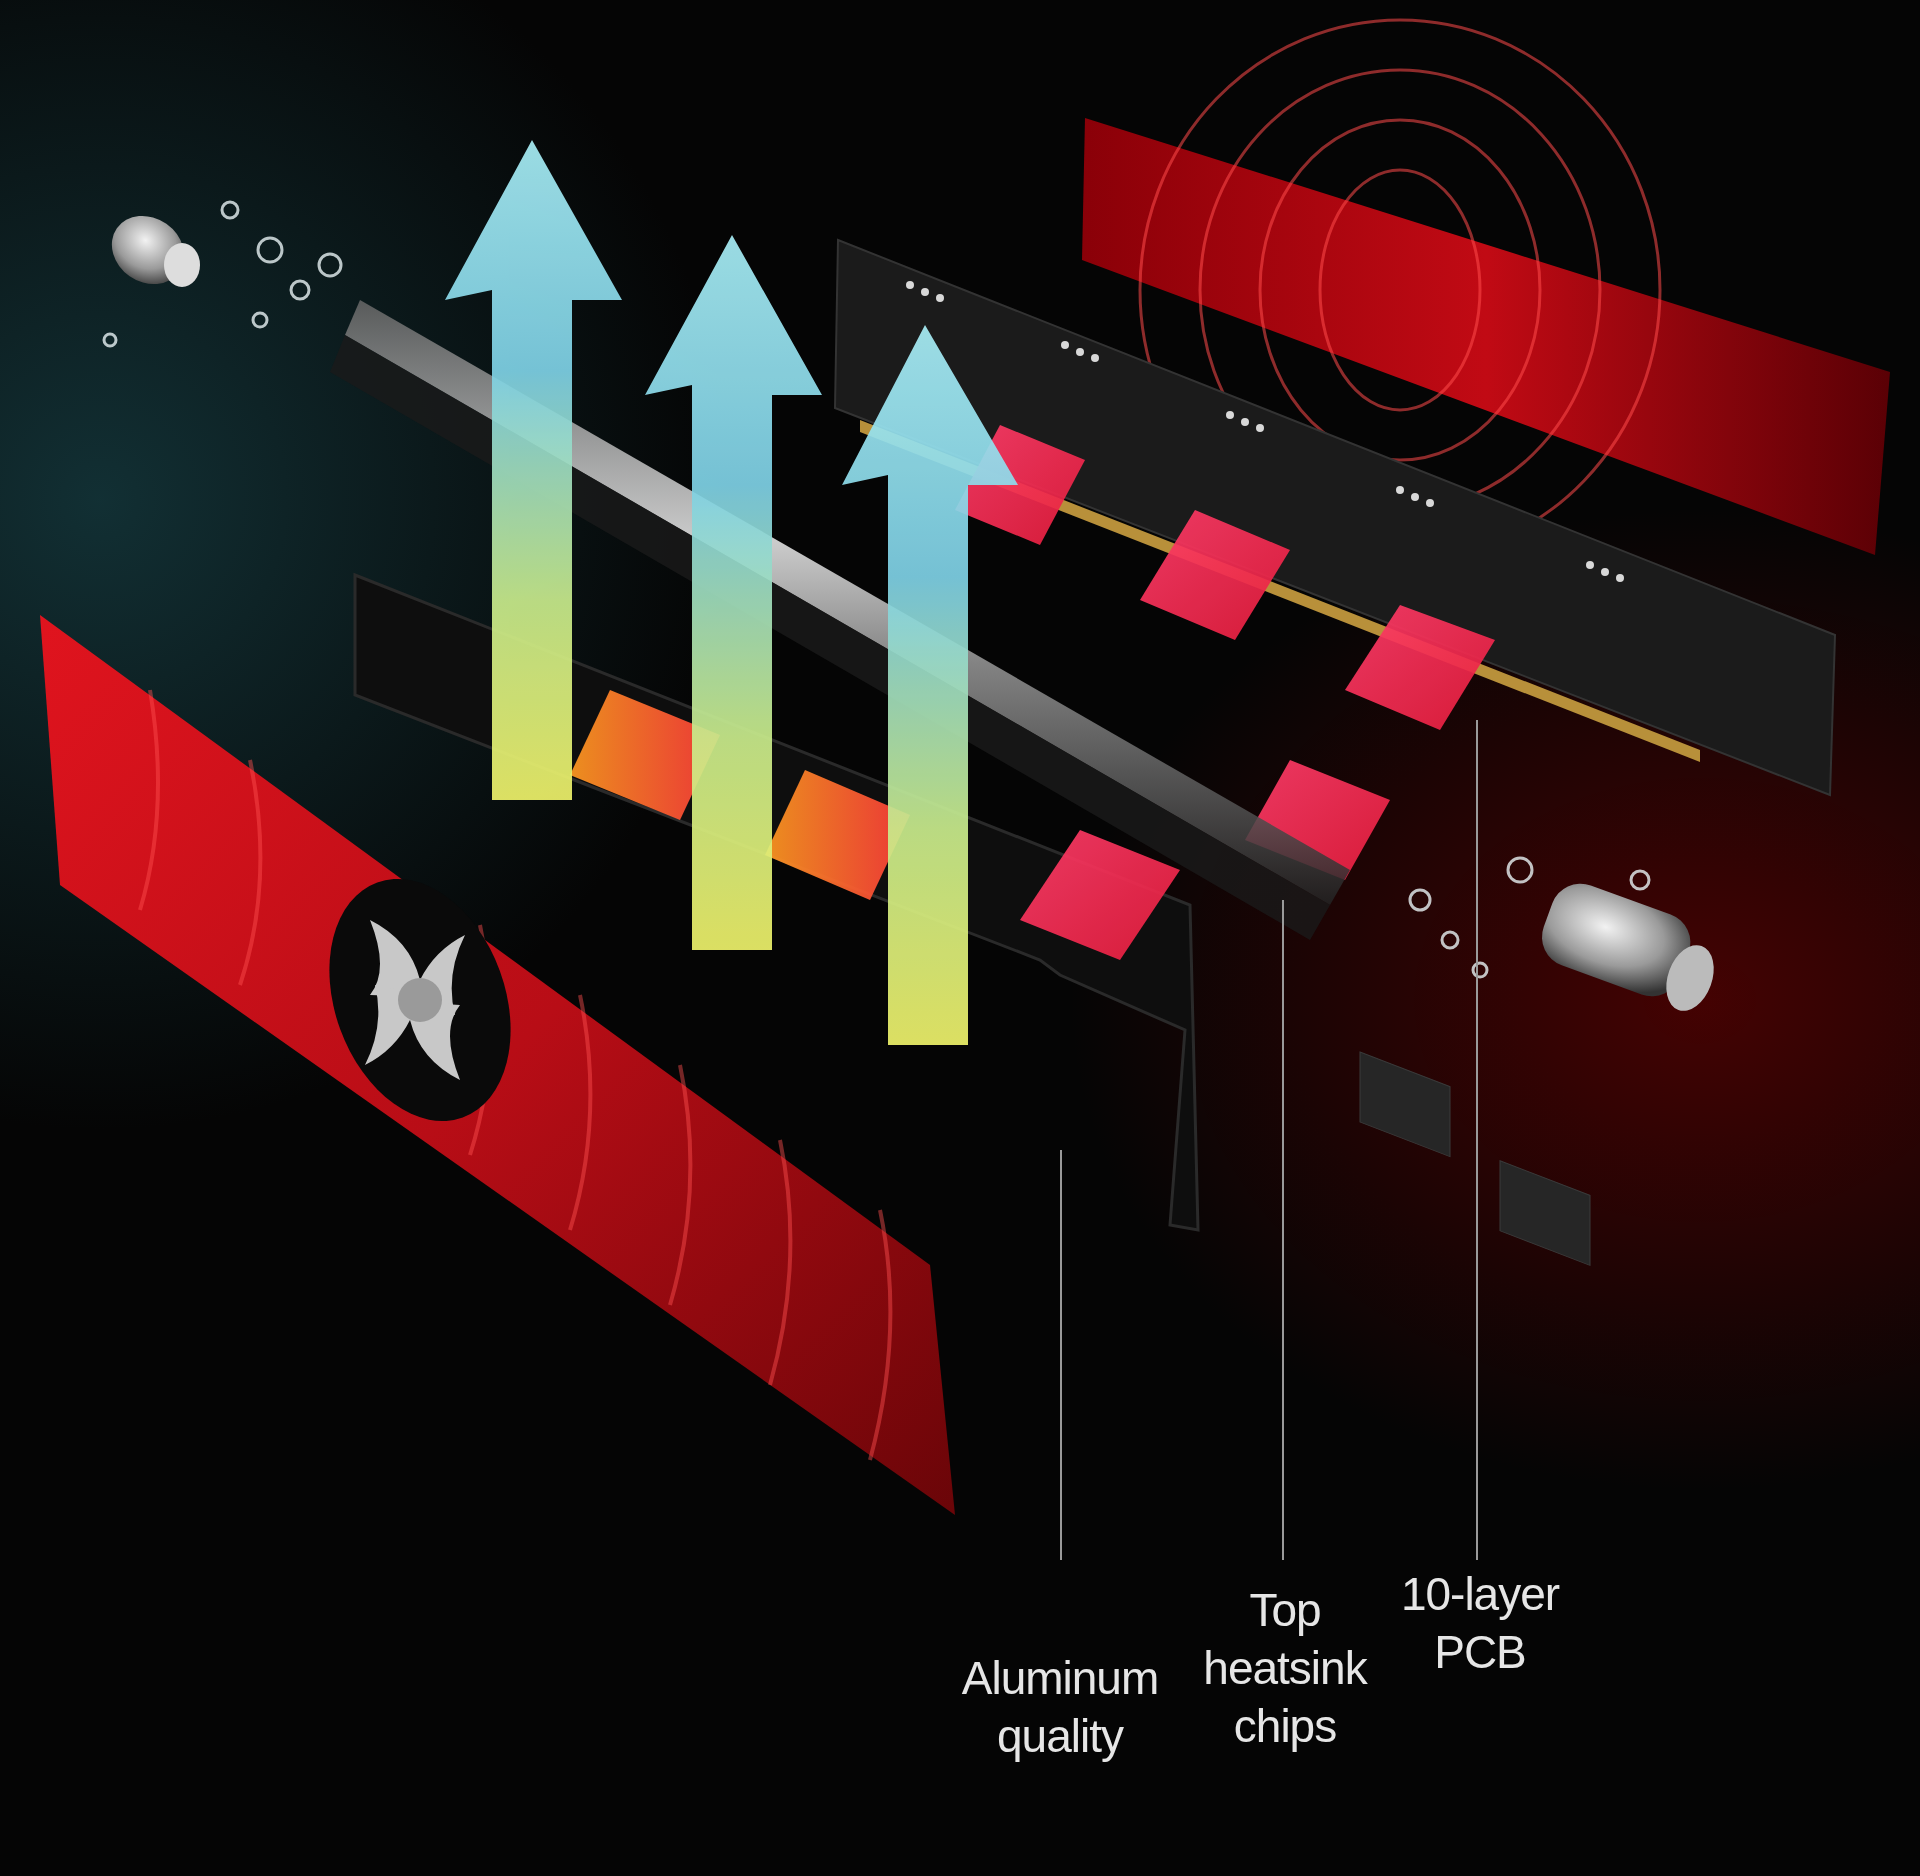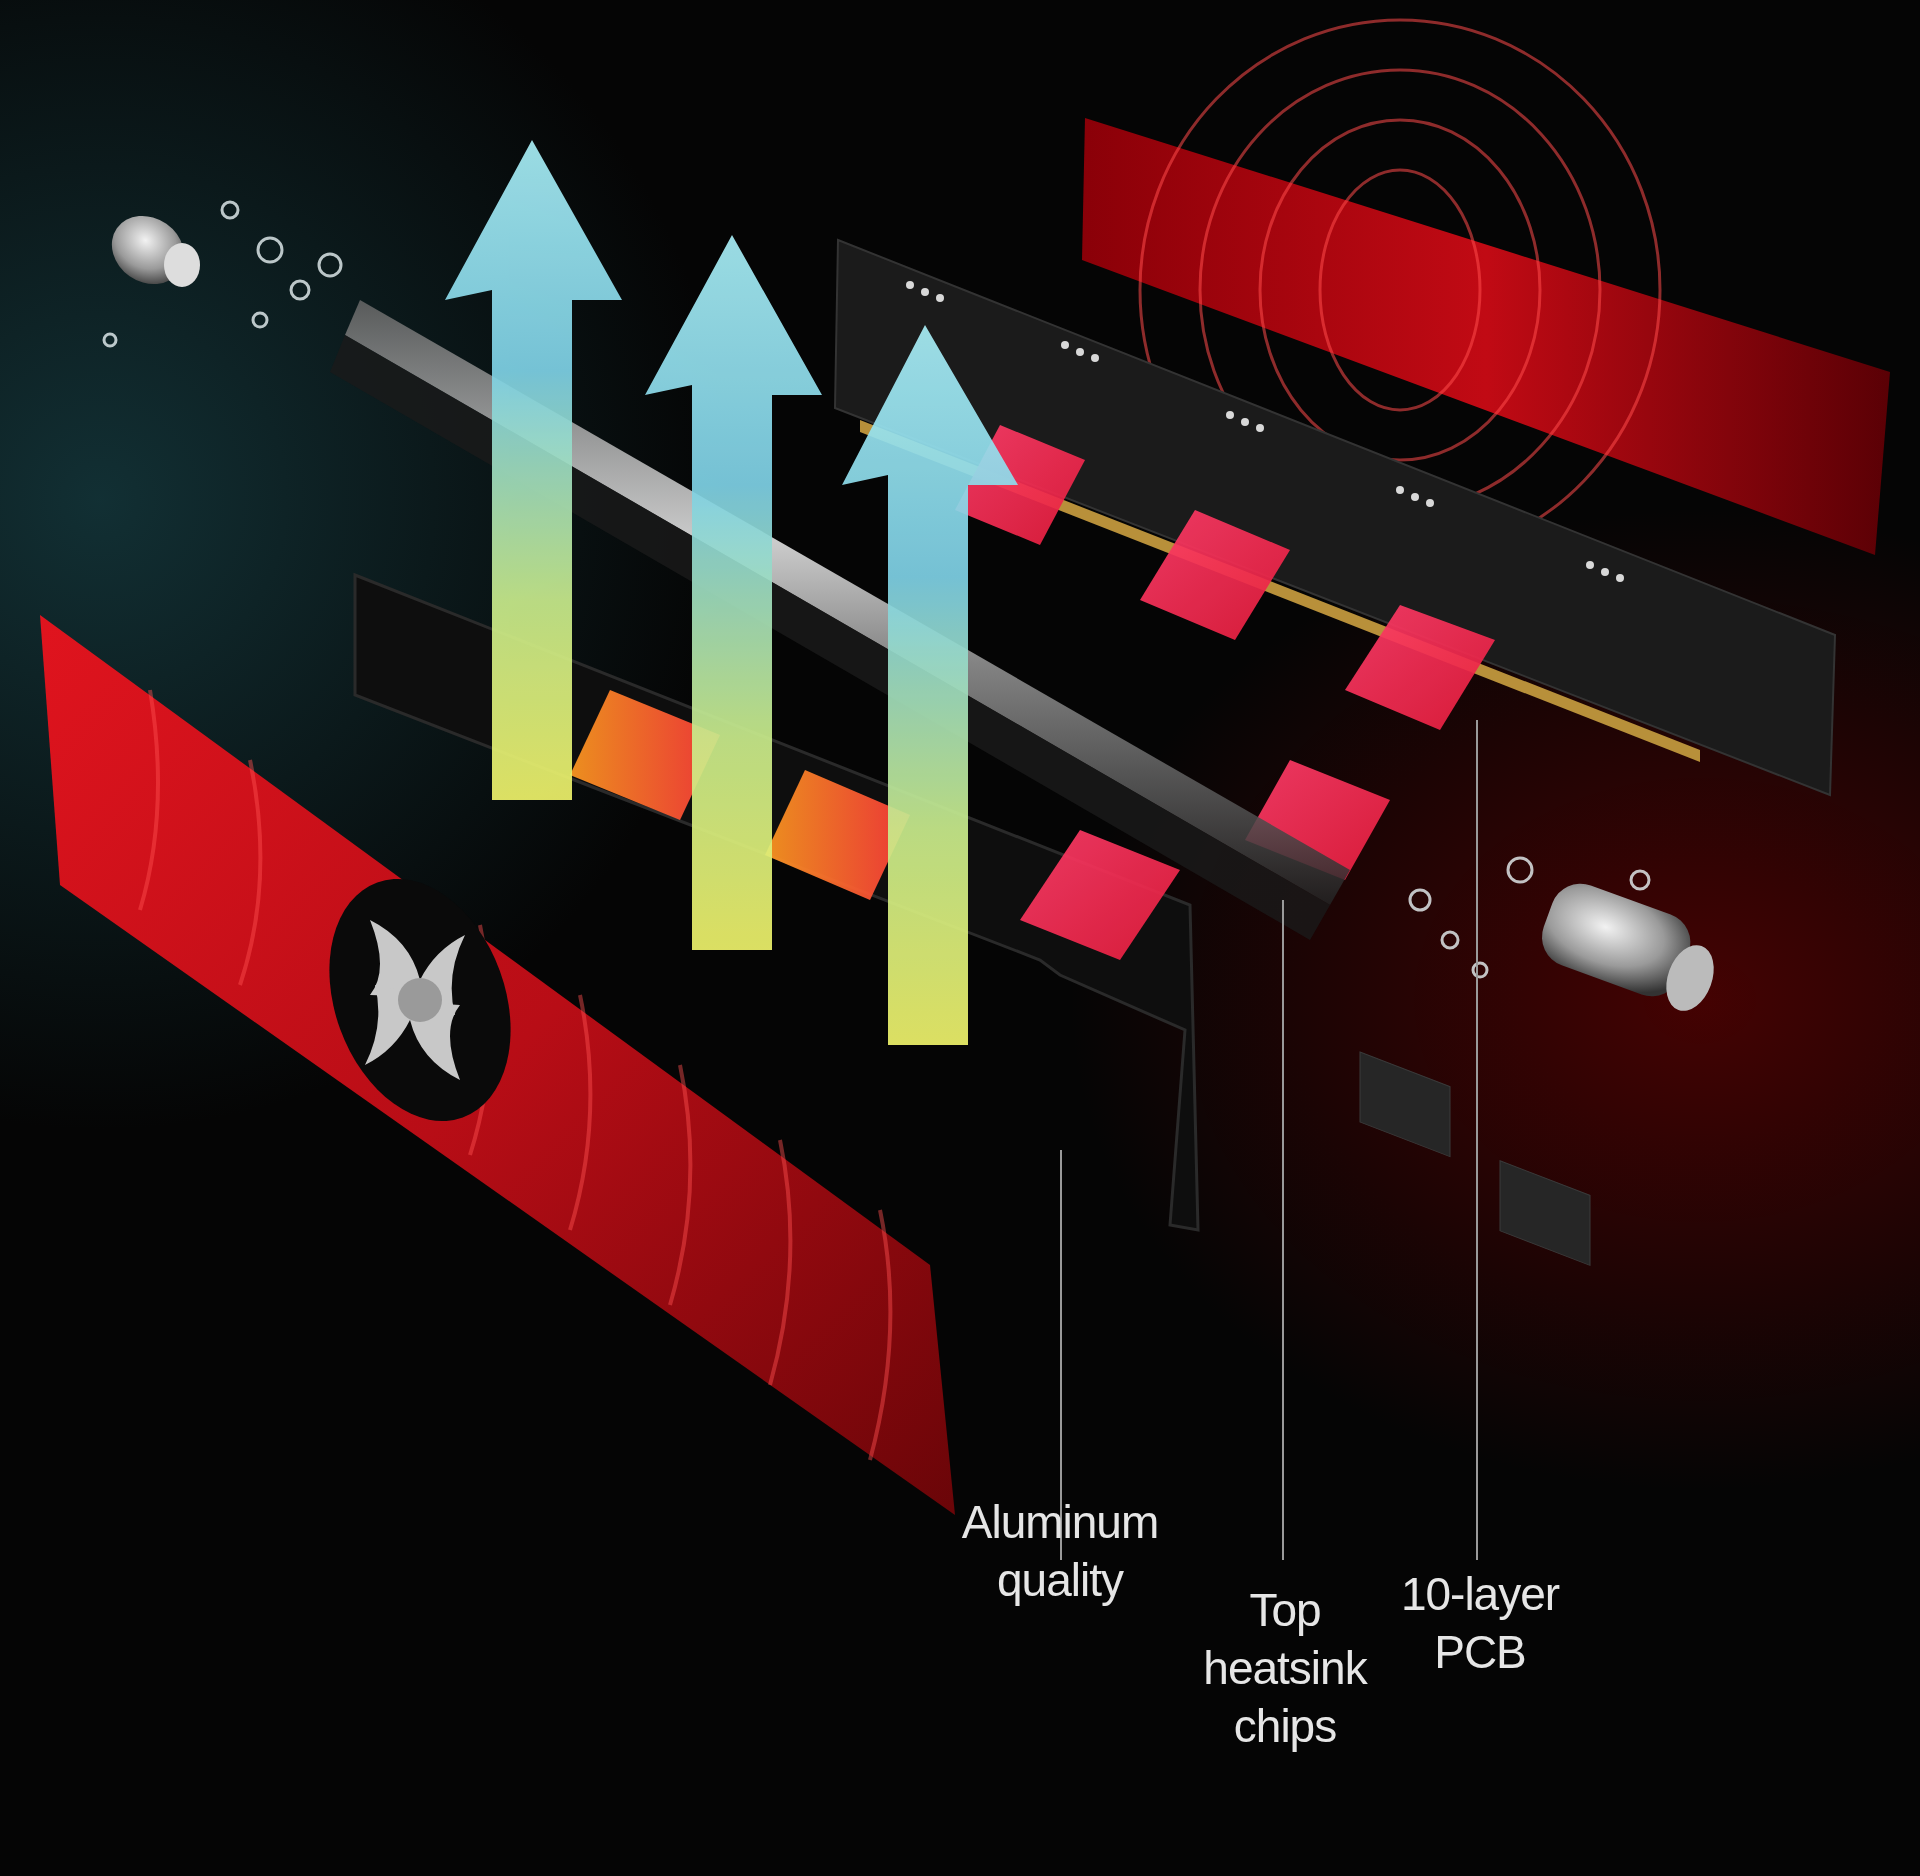--- a/index.html
+++ b/index.html
@@ -158,21 +158,21 @@
         <circle cx="1520" cy="870" r="12"></circle>
       <circle cx="1640" cy="880" r="9"></circle>
         <circle cx="1480" cy="970" r="7"></circle>
     </g>
   </svg>
 
   <div class="callout-line" style="left:1060px;top:1150px;height:410px;"></div>
   <div class="callout-line" style="left:1282px;top:900px;height:660px;"></div>
   <div class="callout-line" style="left:1476px;top:720px;height:840px;"></div>
 
-  <div class="label" style="left:940px;top:1493px;width:240px;">
+  <div class="label" style="left:940px;top:1649px;width:240px;">
     <span>Aluminum</span>
     <span>quality</span>
   </div>
   <div class="label" style="left:1195px;top:1581px;width:180px;">
     <span>Top</span>
     <span>heatsink</span>
     <span>chips</span>
   </div>
   <div class="label" style="left:1375px;top:1565px;width:210px;">
     <span>10-layer</span>

